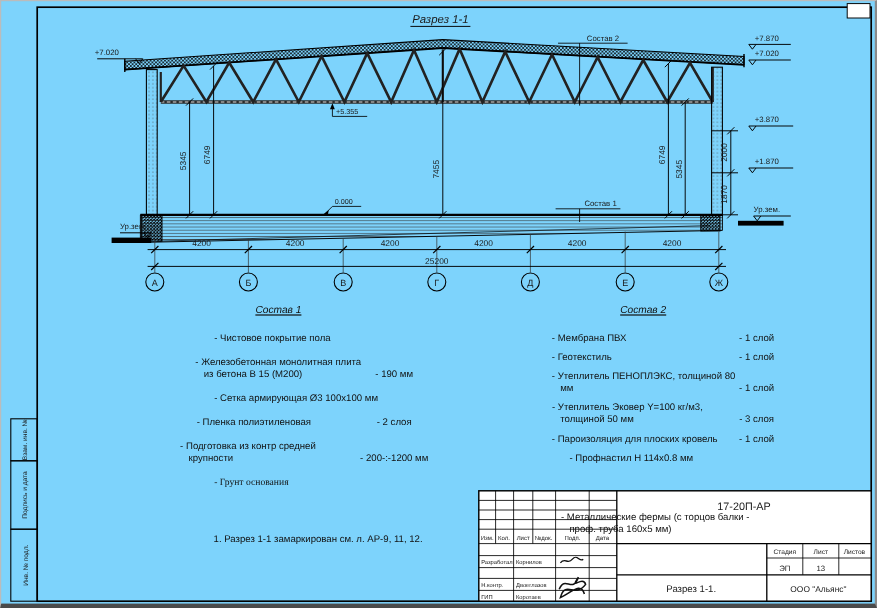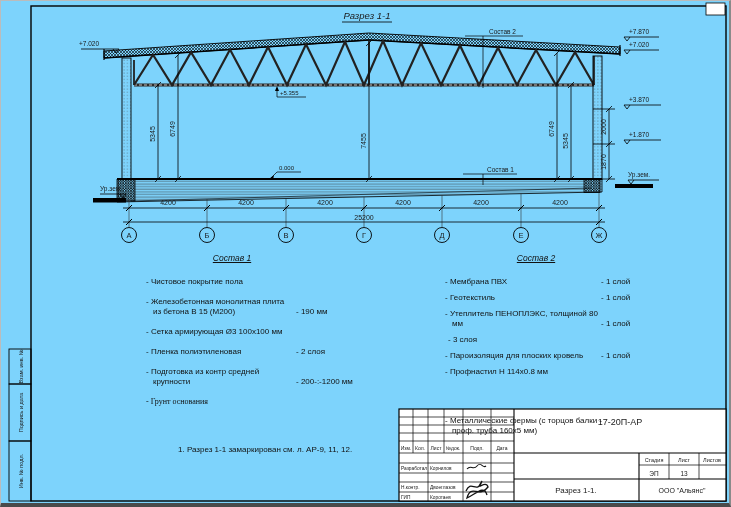--- a/index.html
+++ b/index.html
@@ -8,21 +8,21 @@
     font-family:"Liberation Sans", sans-serif;color:#1a1a1a;overflow:hidden;
     border-top:1px solid #bbb;border-left:1px solid #bbb;
     border-right:2px solid #8a8a8a;border-bottom:4px solid #4a4a4a;
     box-sizing:border-box;
     padding-left:28px;
   }
   #linework{position:absolute;left:0;top:0;width:731px;height:507px;}
   .abs{position:absolute;}
   .list{font-size:8px;line-height:1.25;color:#111;}
   .list .hdr{font-style:italic;text-decoration:underline;text-align:center;margin-bottom:13px;font-size:8.5px;}
-  .list .row{display:flex;margin-bottom:10px;}
+  .list .row{display:flex;margin-bottom:10px;justify-content:center;}
   .list.tight .row{margin-bottom:6px;}
   .list .t{padding-left:7px;text-indent:-7px;}
   .list .v{white-space:nowrap;align-self:flex-end;margin-left:3px;}
   #note{font-size:8px;color:#111;margin-left:40px;}
   svg text{fill:#1a1a1a;font-family:"Liberation Sans",sans-serif;}
 </style>
 </head>
 <body>
 
 <div id="sheet">
@@ -303,20 +303,21 @@
   </div>
   <div class="row">
     <span class="t" style="width:146px;">- Геотекстиль</span>
     <span class="v">- 1 слой</span>
   </div>
   <div class="row">
     <span class="t" style="width:146px;">- Утеплитель ПЕНОПЛЭКС, толщиной 80 мм</span>
     <span class="v">- 1 слой</span>
   </div>
   <div class="row">
+    <span class="t" style="width:146px;">- Утеплитель Эковер Y=100 кг/м3, толщиной 50 мм</span>
     <span class="v">- 3 слоя</span>
   </div>
   <div class="row">
     <span class="t" style="width:146px;">- Пароизоляция для плоских кровель</span>
     <span class="v">- 1 слой</span>
   </div>
   <div class="row">
     <span class="t" style="width:146px;">- Профнастил Н 114х0.8 мм</span>
     <span class="v"></span>
   </div>

